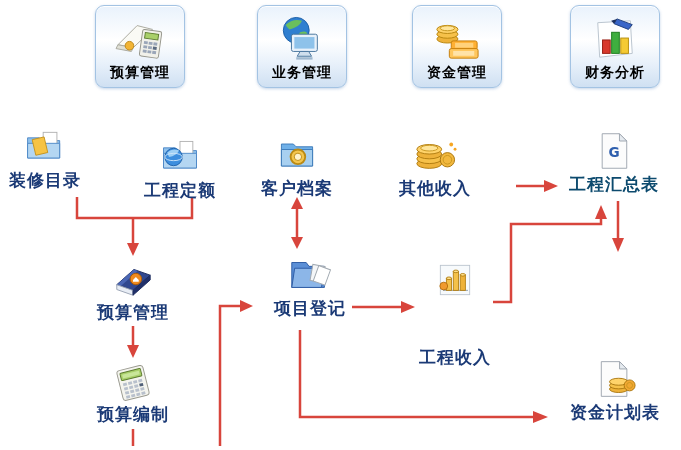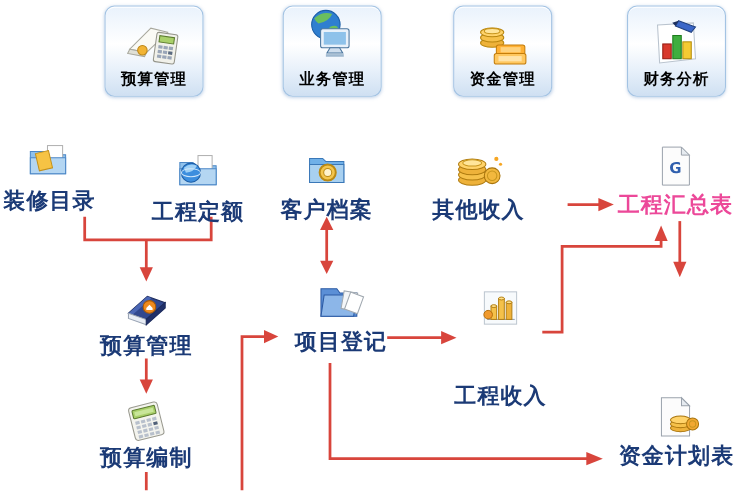--- a/index.html
+++ b/index.html
@@ -19,23 +19,23 @@
   .modbtn .bic{height:50px;display:flex;align-items:center;justify-content:center;}
   .modbtn .blabel{
     font-size:14px;font-weight:bold;color:#000;line-height:17px;letter-spacing:1px;white-space:nowrap;
   }
   
   .node{
     position:absolute;width:110px;display:flex;flex-direction:column;align-items:center;cursor:pointer;
   }
   .node .ic{height:44px;display:flex;align-items:flex-end;justify-content:center;}
   .node .nlabel{
-    margin-top:1px;font-size:20px;font-weight:bold;color:#1b3a76;letter-spacing:1px;white-space:nowrap;
-  }
-  .node .nlabel.dark{color:#ec4899;}
+    margin-top:1px;font-size:17px;font-weight:bold;color:#1b3a76;letter-spacing:1px;white-space:nowrap;
+  }
+  .node .nlabel.dark{color:#0c4a6e;}
   
   #arrows{position:absolute;left:0;top:0;pointer-events:none;}
   #arrows line,#arrows polyline{stroke:#d8453c;stroke-width:2.5;fill:none;}
   #arrows polygon{fill:#d8453c;stroke:none;}
   svg text{font-family:"DejaVu Sans","Liberation Sans",sans-serif;}
 </style>
 </head>
 <body>
 
 <div id="stage">
@@ -57,21 +57,21 @@
             <rect x="40" y="31.5" width="4" height="3" fill="#5a6a80"></rect>
           <rect x="30" y="36" width="4" height="3" fill="#9aa6b8"></rect>
             <rect x="35" y="36" width="4" height="3" fill="#9aa6b8"></rect>
             <rect x="40" y="36" width="4" height="3" fill="#9aa6b8"></rect>
         </g>
       </svg>
     </span>
     <span class="blabel">预算管理</span>
   </div>
 
-  <div class="modbtn" style="left:257px;top:5px;justify-content:space-between;">
+  <div class="modbtn" style="left:257px;top:5px;">
     <span class="bic">
       <svg width="50" height="46" viewBox="0 0 52 48">
         <circle cx="20" cy="15" r="13.5" fill="#2f7fd0" stroke="#1b5fa8"></circle>
         <path d="M9 9 Q17 2 26 5 Q23 12 13 14 Q10 12 9 9 Z" fill="#6abf5e"></path>
         <path d="M24 17 Q32 14 32 21 Q27 25 21 21 Z" fill="#6abf5e"></path>
         <rect x="15" y="19" width="27" height="18" rx="2" fill="#e8f1fa" stroke="#49759e"></rect>
         <rect x="18" y="22" width="21" height="12" fill="#8ec2ea"></rect>
         <path d="M24 37 h9 l3 5 H21 Z" fill="#cfdeed" stroke="#49759e"></path>
         <rect x="20" y="43" width="17" height="2.5" fill="#9fb8cf"></rect>
       </svg>

